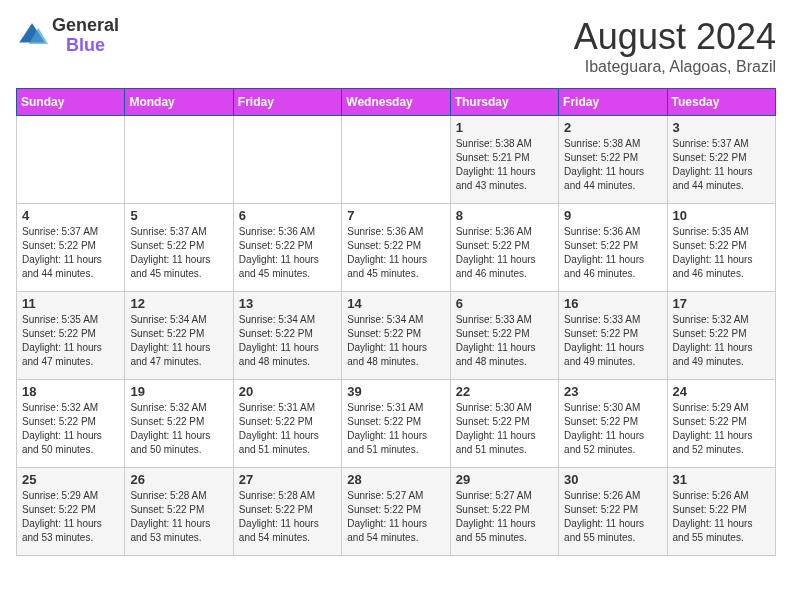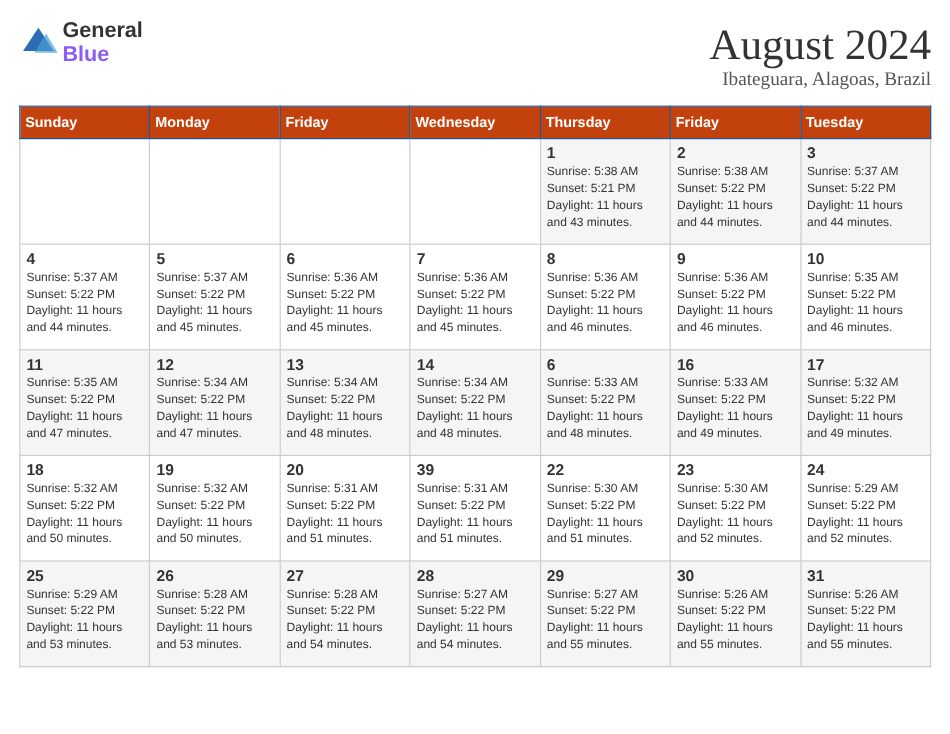--- a/index.html
+++ b/index.html
@@ -18,55 +18,55 @@
     }
     .logo {
       display: flex;
       align-items: center;
       gap: 4px;
     }
     .logo-text {
       display: flex;
       flex-direction: column;
       line-height: 1.1;
+      align-items: center;
     }
     .logo-general {
       font-size: 18px;
       font-weight: bold;
       color: #333;
     }
     .logo-blue {
       font-size: 18px;
       font-weight: bold;
       color: #8b5cf6;
     }
     .logo-icon {
       width: 32px;
       height: 32px;
     }
     .title-block {
       text-align: right;
-      font-family: Liberation Serif, serif;
     }
     .month-title {
       font-size: 36px;
       font-weight: normal;
       color: #333;
     }
     .location-title {
       font-size: 16px;
       color: #555;
     }
     table {
       width: 100%;
       border-collapse: collapse;
       table-layout: fixed;
     }
     thead th {
-      background-color: #c2410c;
+      background-color: #d946ef;
       color: #fff;
       font-size: 12px;
       font-weight: bold;
       padding: 6px 4px;
       text-align: left;
       border: 1px solid #1a5a9a;
     }
     tbody td {
       border: 1px solid #ccc;
       vertical-align: top;

